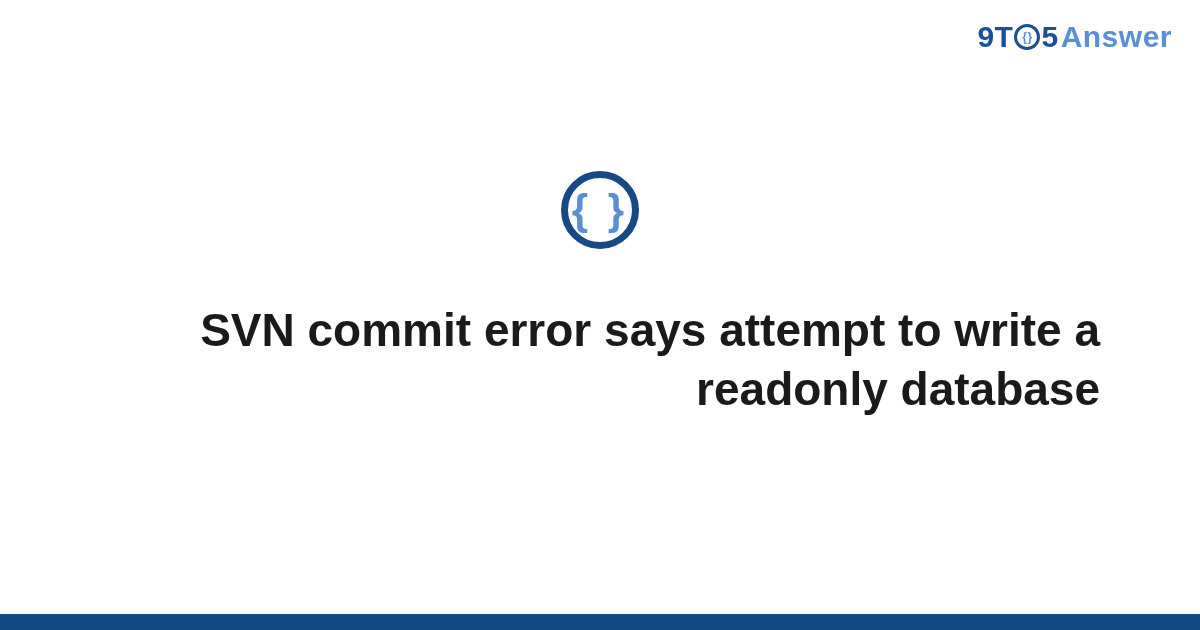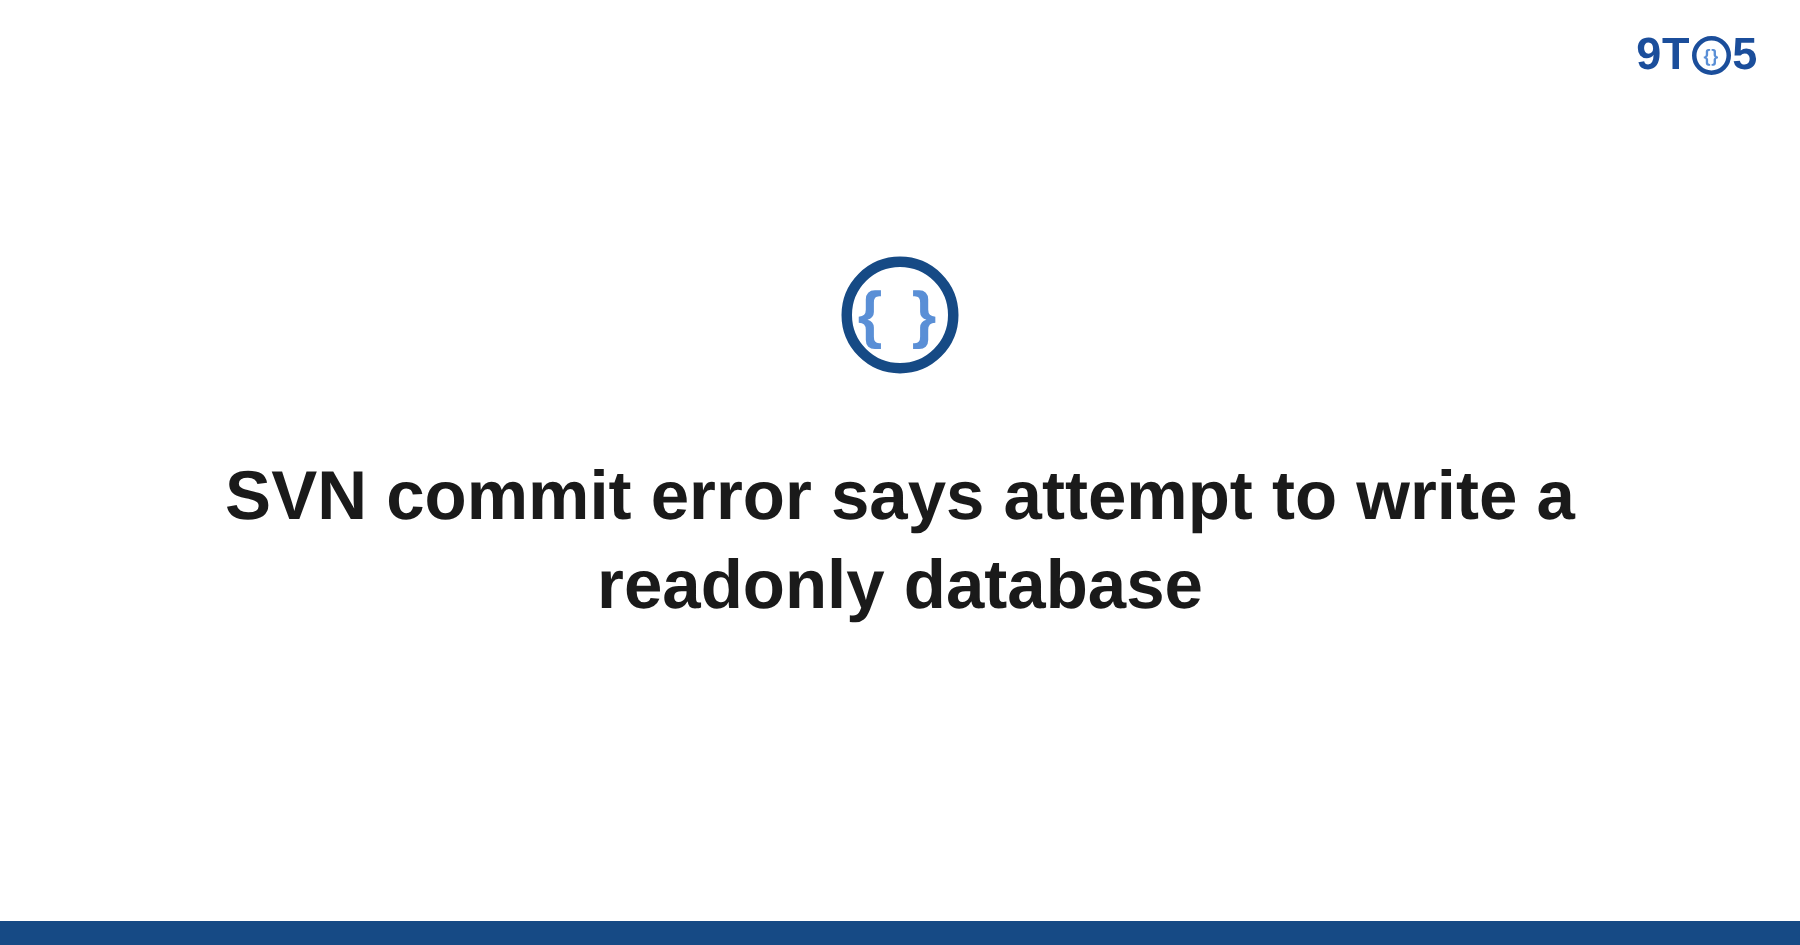--- a/index.html
+++ b/index.html
@@ -67,21 +67,21 @@
     font-weight: 800;
     color: #5a8fd6;
     letter-spacing: 4px;
     line-height: 1;
     font-family: "Segoe UI", Arial, sans-serif;
   }
   .title {
     font-size: 46px;
     font-weight: 800;
     color: #1a1a1a;
-    text-align: center;
+    text-align: right;
     line-height: 1.28;
     max-width: 1000px;
   }
   .footer-bar {
     position: absolute;
     left: 0;
     right: 0;
     bottom: 0;
     height: 16px;
     background: #164a85;
@@ -92,20 +92,21 @@
 
 <div class="page">
 
   <div class="brand">
     <span class="nine">9</span>
     <span class="t-letter">T</span>
     <span class="o-ring">
       <span class="mini-braces">{}</span>
     </span>
     <span class="five">5</span>
+    <span class="answer">Answer</span>
   </div>
 
   <div class="center-block">
     <div class="badge">
       <span class="braces">{ }</span>
     </div>
     <h1 class="title">SVN commit error says attempt to write a readonly database</h1>
   </div>
 
   <div class="footer-bar"></div>

